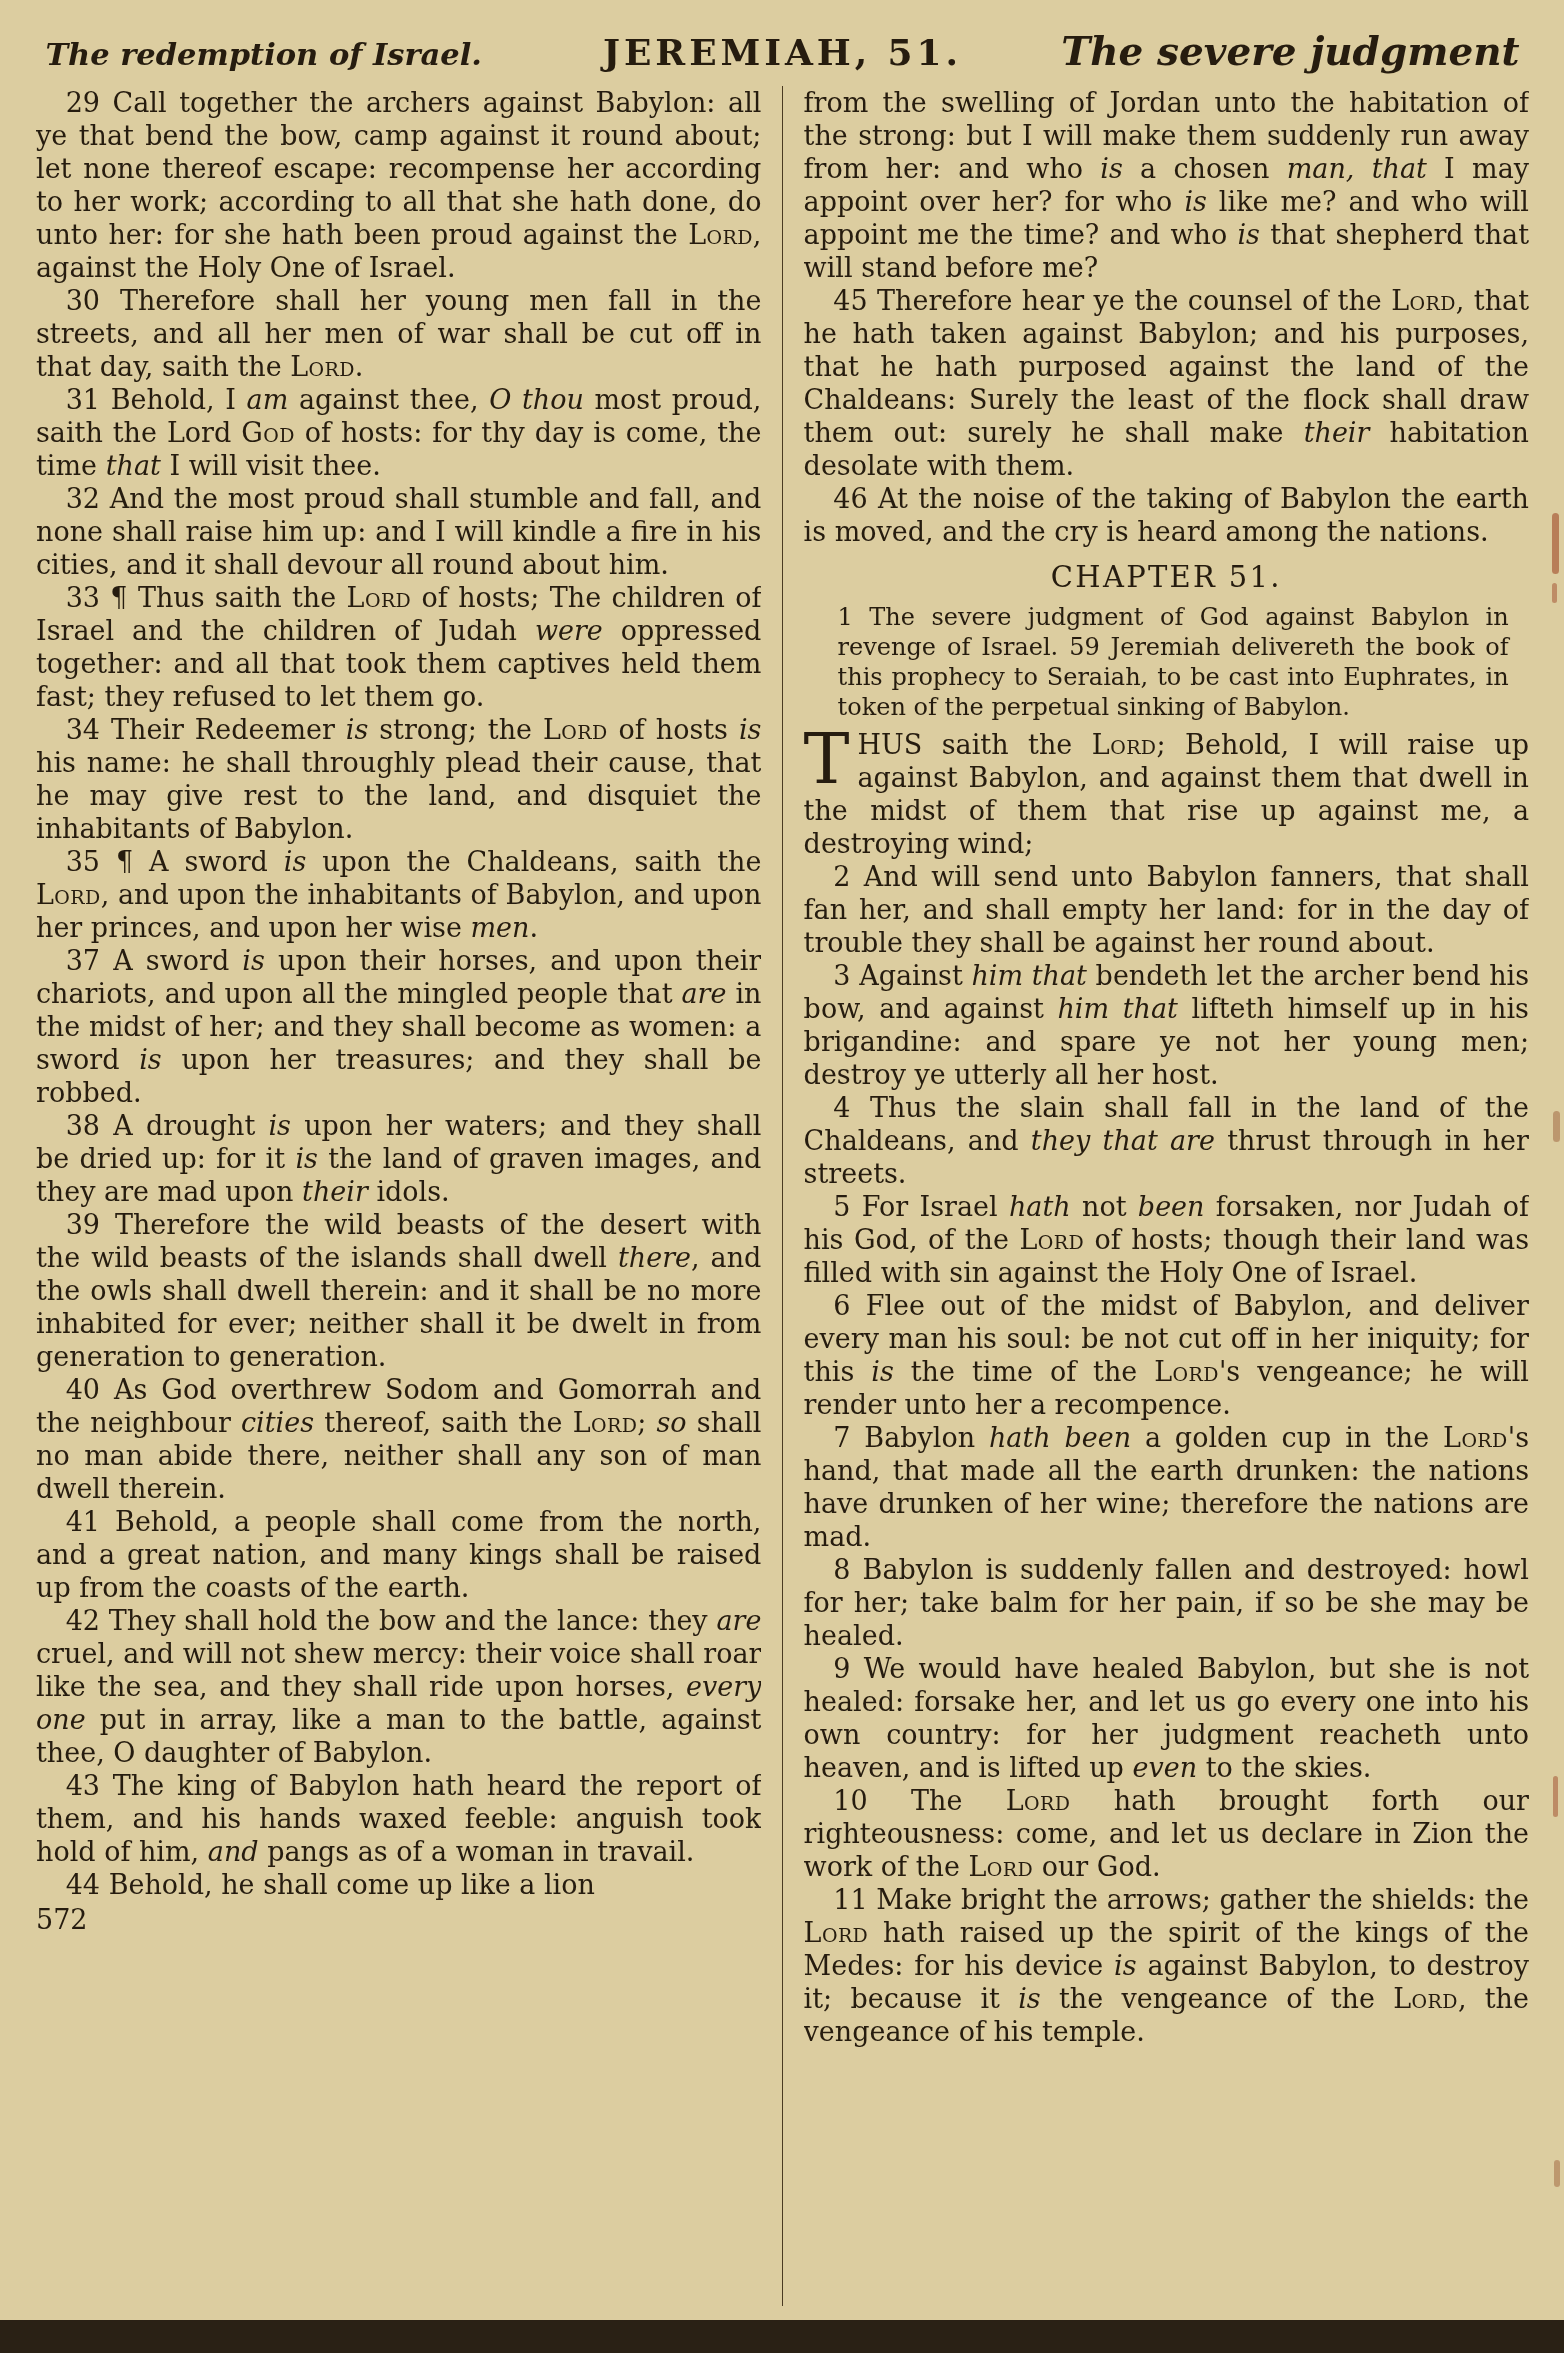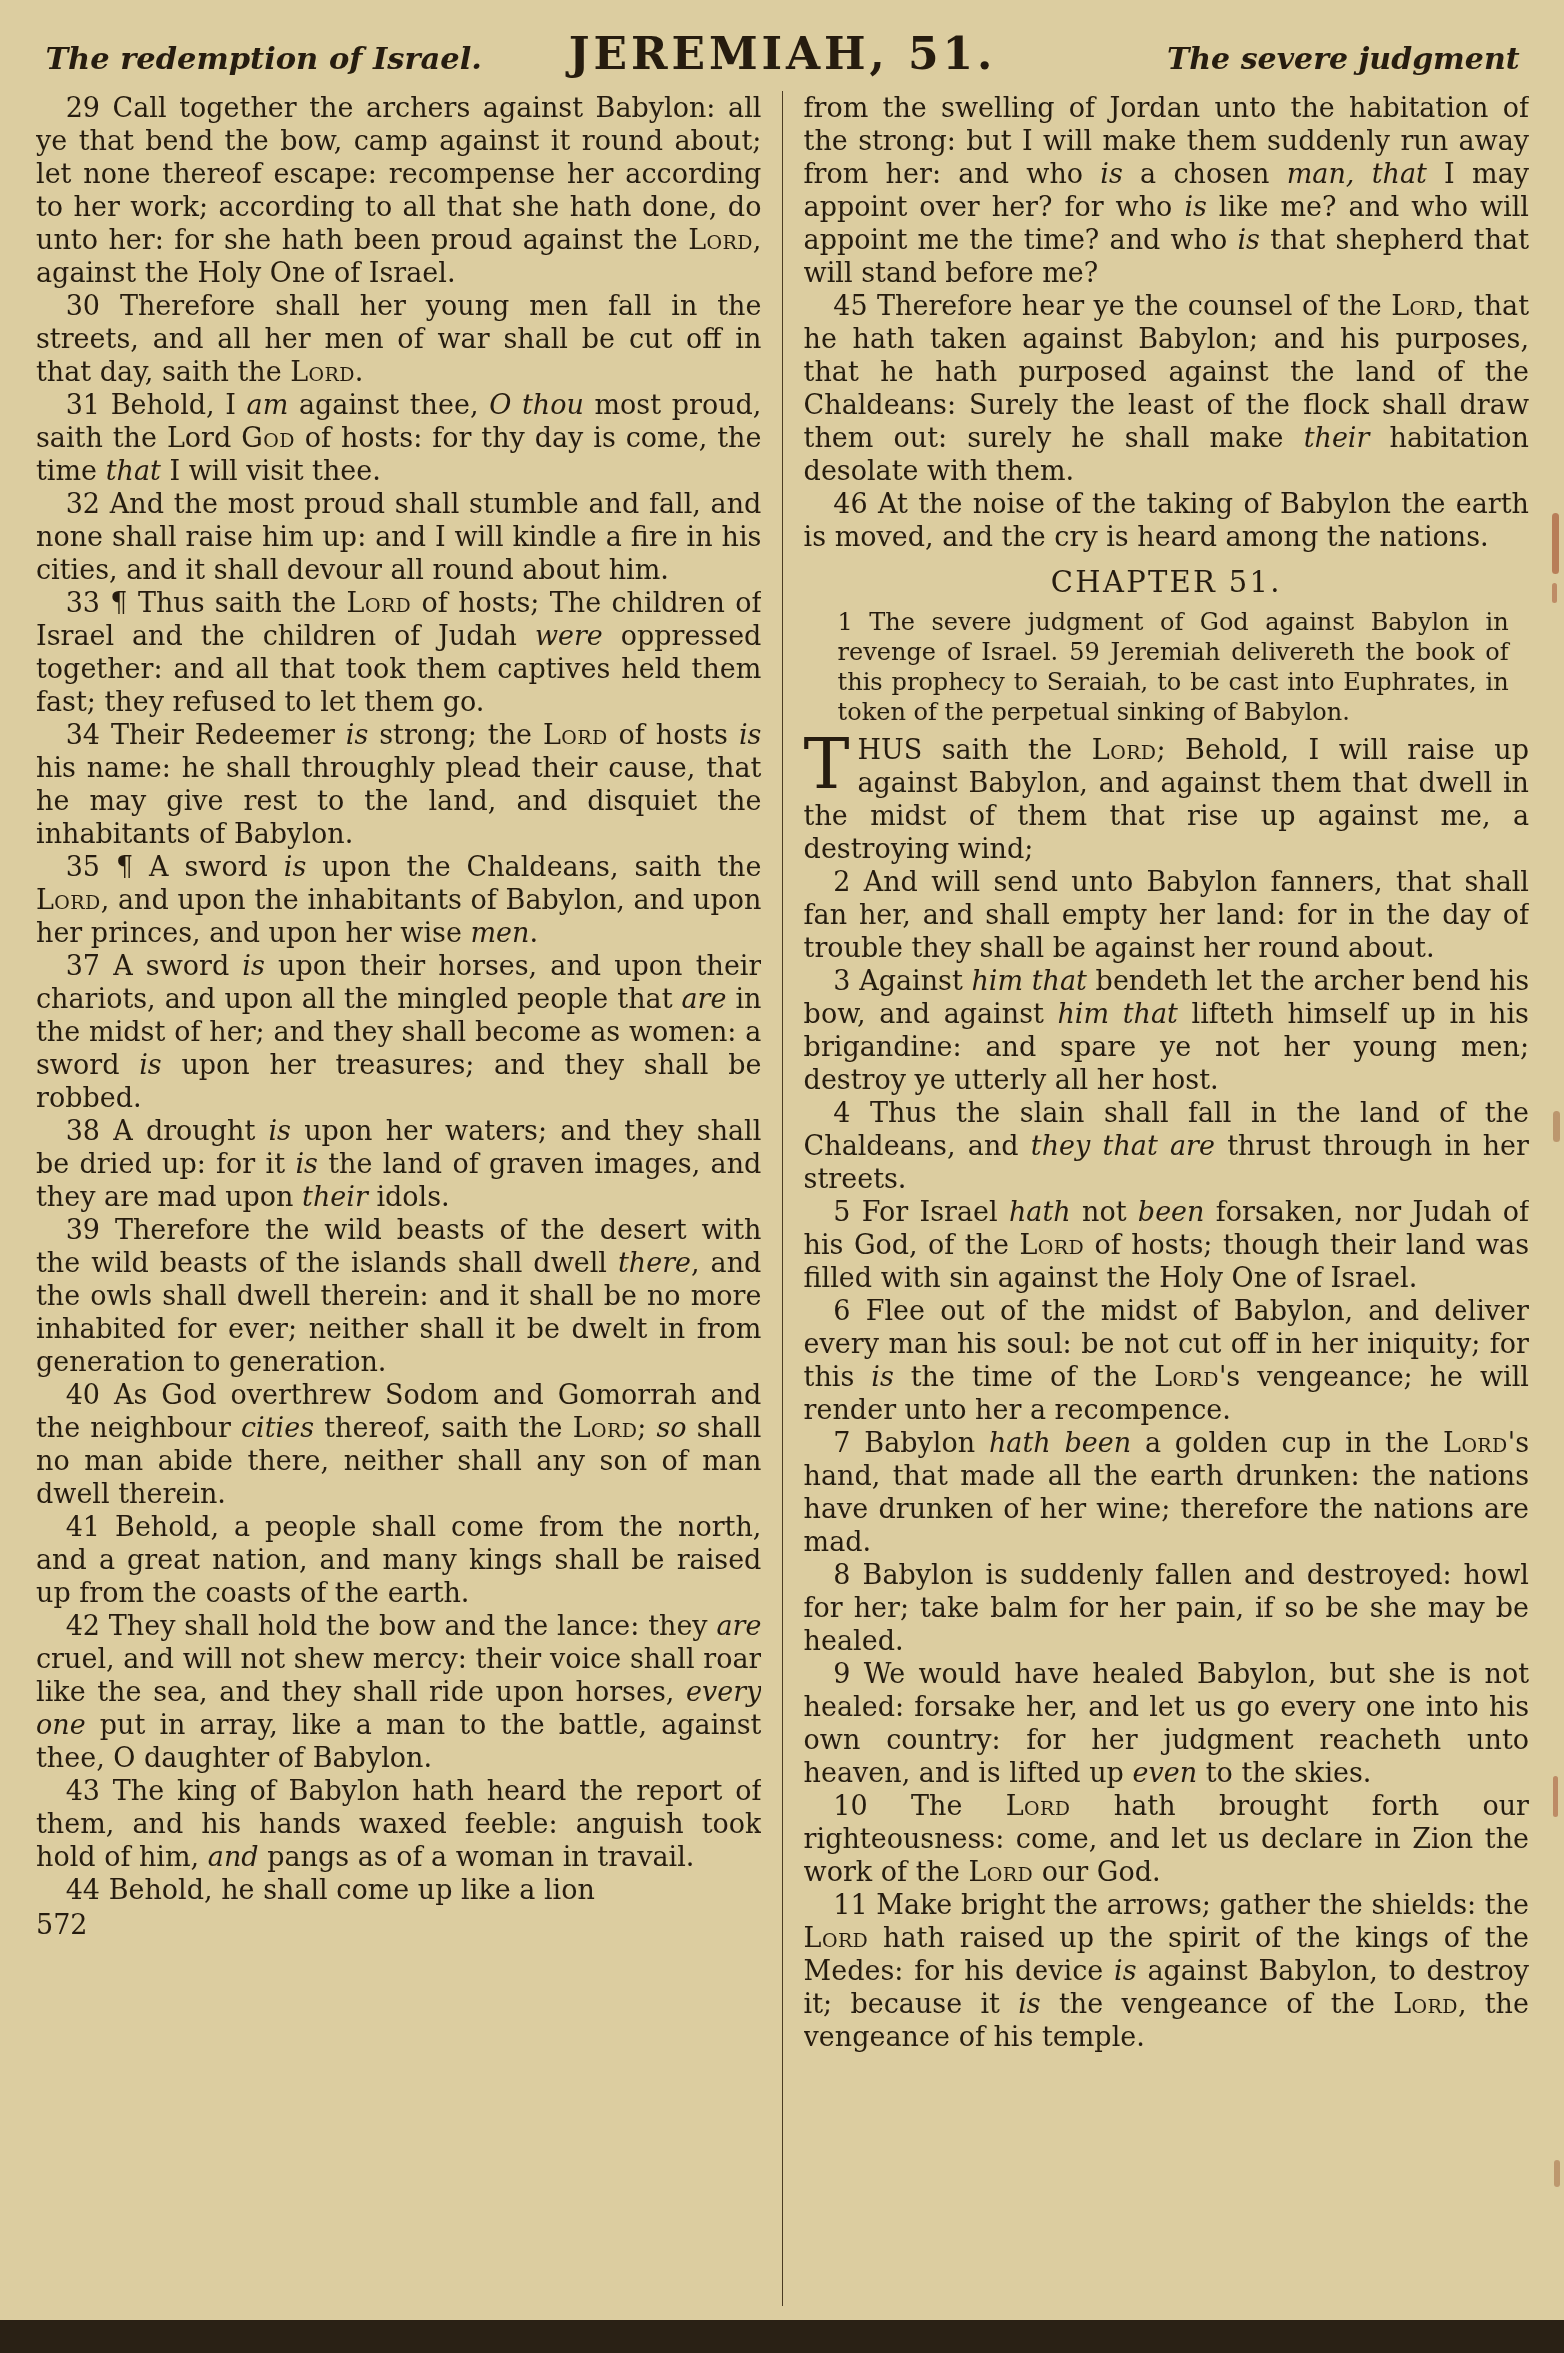--- a/index.html
+++ b/index.html
@@ -23,22 +23,22 @@
       linear-gradient(0deg,   rgba(90,68,36,.28) 0%, rgba(90,68,36,0) 3%),
       radial-gradient(ellipse 115% 85% at 47% 42%, #ead database 0%, #e9dcb4 0%, #e1d3a7 45%, #d5c495 75%, #c0ab7a 100%);
     background-color: #dccda0;
   }
   .header {
     display: flex; align-items: baseline;
     padding: 11px 9.4px 7.8px 9.4px;
     flex: 0 0 auto;
   }
   .hdr-left  { flex: 1; text-align: left;  font-style: italic; font-weight: bold; font-size: 30.5px; }
-  .hdr-right { flex: 1; text-align: right; font-style: italic; font-weight: bold; font-size: 30px; }
-  .hdr-center { flex: 0 0 auto; font-weight: bold; font-size: 44px; letter-spacing: 3.9px; padding: 0 23.5px; }
+  .hdr-right { flex: 1; text-align: right; font-style: italic; font-weight: bold; font-size: 39px; }
+  .hdr-center { flex: 0 0 auto; font-weight: bold; font-size: 36px; letter-spacing: 3.9px; padding: 0 23.5px; }
   .columns {
     display: flex;
     flex: 1 1 auto;
     margin-top: 4.7px;
     overflow: hidden;
   }
   .col {
     flex: 1 1 0;
     font-size: 27px;
     line-height: 33px;

